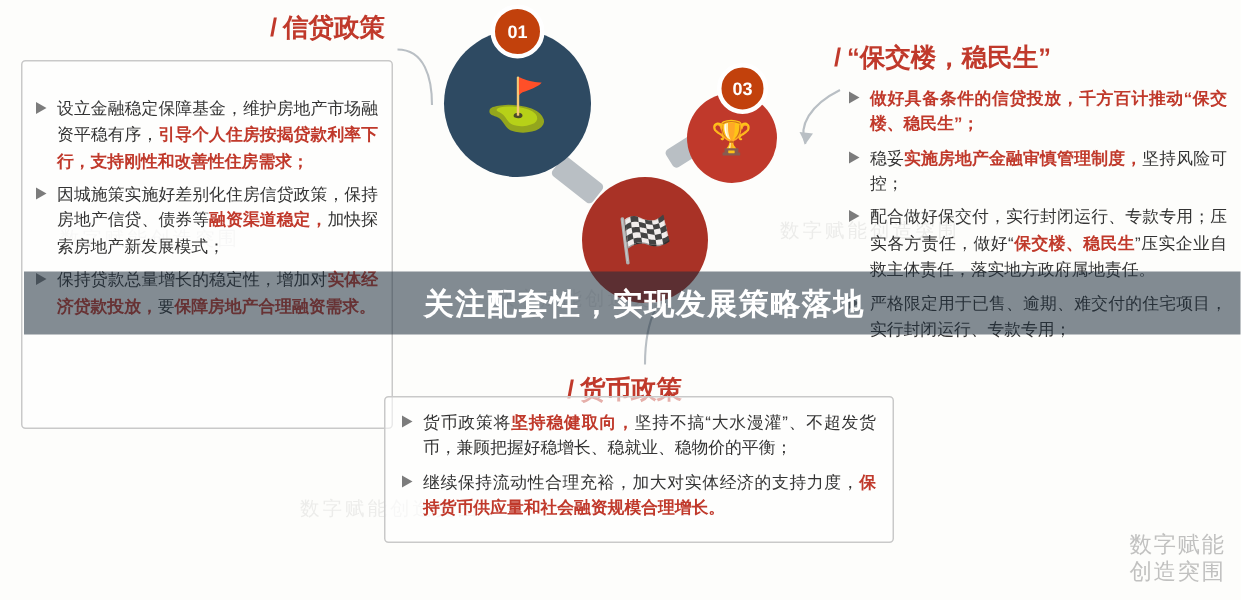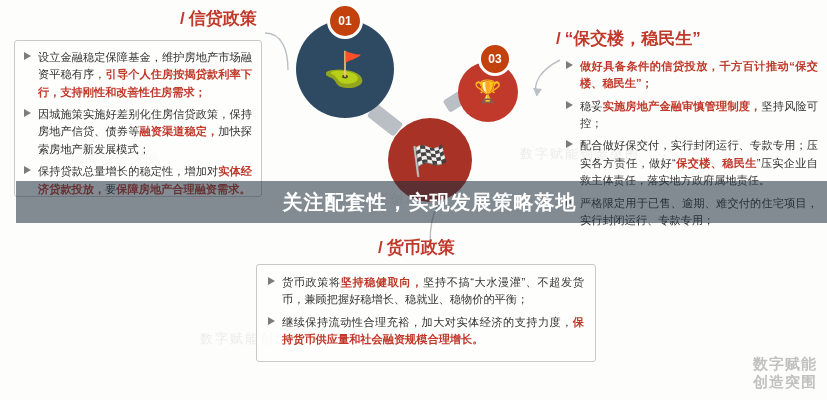--- a/index.html
+++ b/index.html
@@ -145,21 +145,21 @@
   }
 
   
   .logo {
     position: absolute;
     right: 10px;
     bottom: 8px;
     text-align: right;
     color: rgba(120,120,120,0.45);
     font-size: 15px;
-    font-weight: bold;
+    font-weight: normal;
     line-height: 1.25;
     letter-spacing: 1px;
   }
 </style>
 </head>
 <body>
 
 <div class="canvas">
 
   <div class="wm" style="left:40px; top:150px;">数字赋能创造突围</div>
@@ -193,25 +193,25 @@
   <div class="circle c-dred" style="left:388px; top:118px; width:84px; height:84px; font-size:30px;">
     <span>🏁</span>
   </div>
 
   <div class="sec-head" style="left:180px; top:7px;">
     <span class="slash">/</span><span>信贷政策</span>
   </div>
   <div class="sec-head" style="left:556px; top:27px;">
     <span class="slash">/</span><span>“保交楼，稳民生”</span>
   </div>
-  <div class="sec-head" style="left:378px; top:236px;">
+  <div class="sec-head" style="left:378px; top:248px;">
     <span class="slash">/</span><span>货币政策</span>
   </div>
 
-  <div class="panel boxed" style="left:14px; top:40px; width:248px; height:157px; padding:8px 9px;">
+  <div class="panel boxed" style="left:14px; top:40px; width:248px; height:246px; padding:24px 9px;">
     <div class="bullet-row">
       <div class="tri"></div>
       <div class="btext">设立金融稳定保障基金，维护房地产市场融资平稳有序，<b>引导个人住房按揭贷款利率下行，支持刚性和改善性住房需求；</b></div>
     </div>
     <div class="bullet-row">
       <div class="tri"></div>
       <div class="btext">因城施策实施好差别化住房信贷政策，保持房地产信贷、债券等<b>融资渠道稳定，</b>加快探索房地产新发展模式；</div>
     </div>
     <div class="bullet-row">
       <div class="tri"></div>

